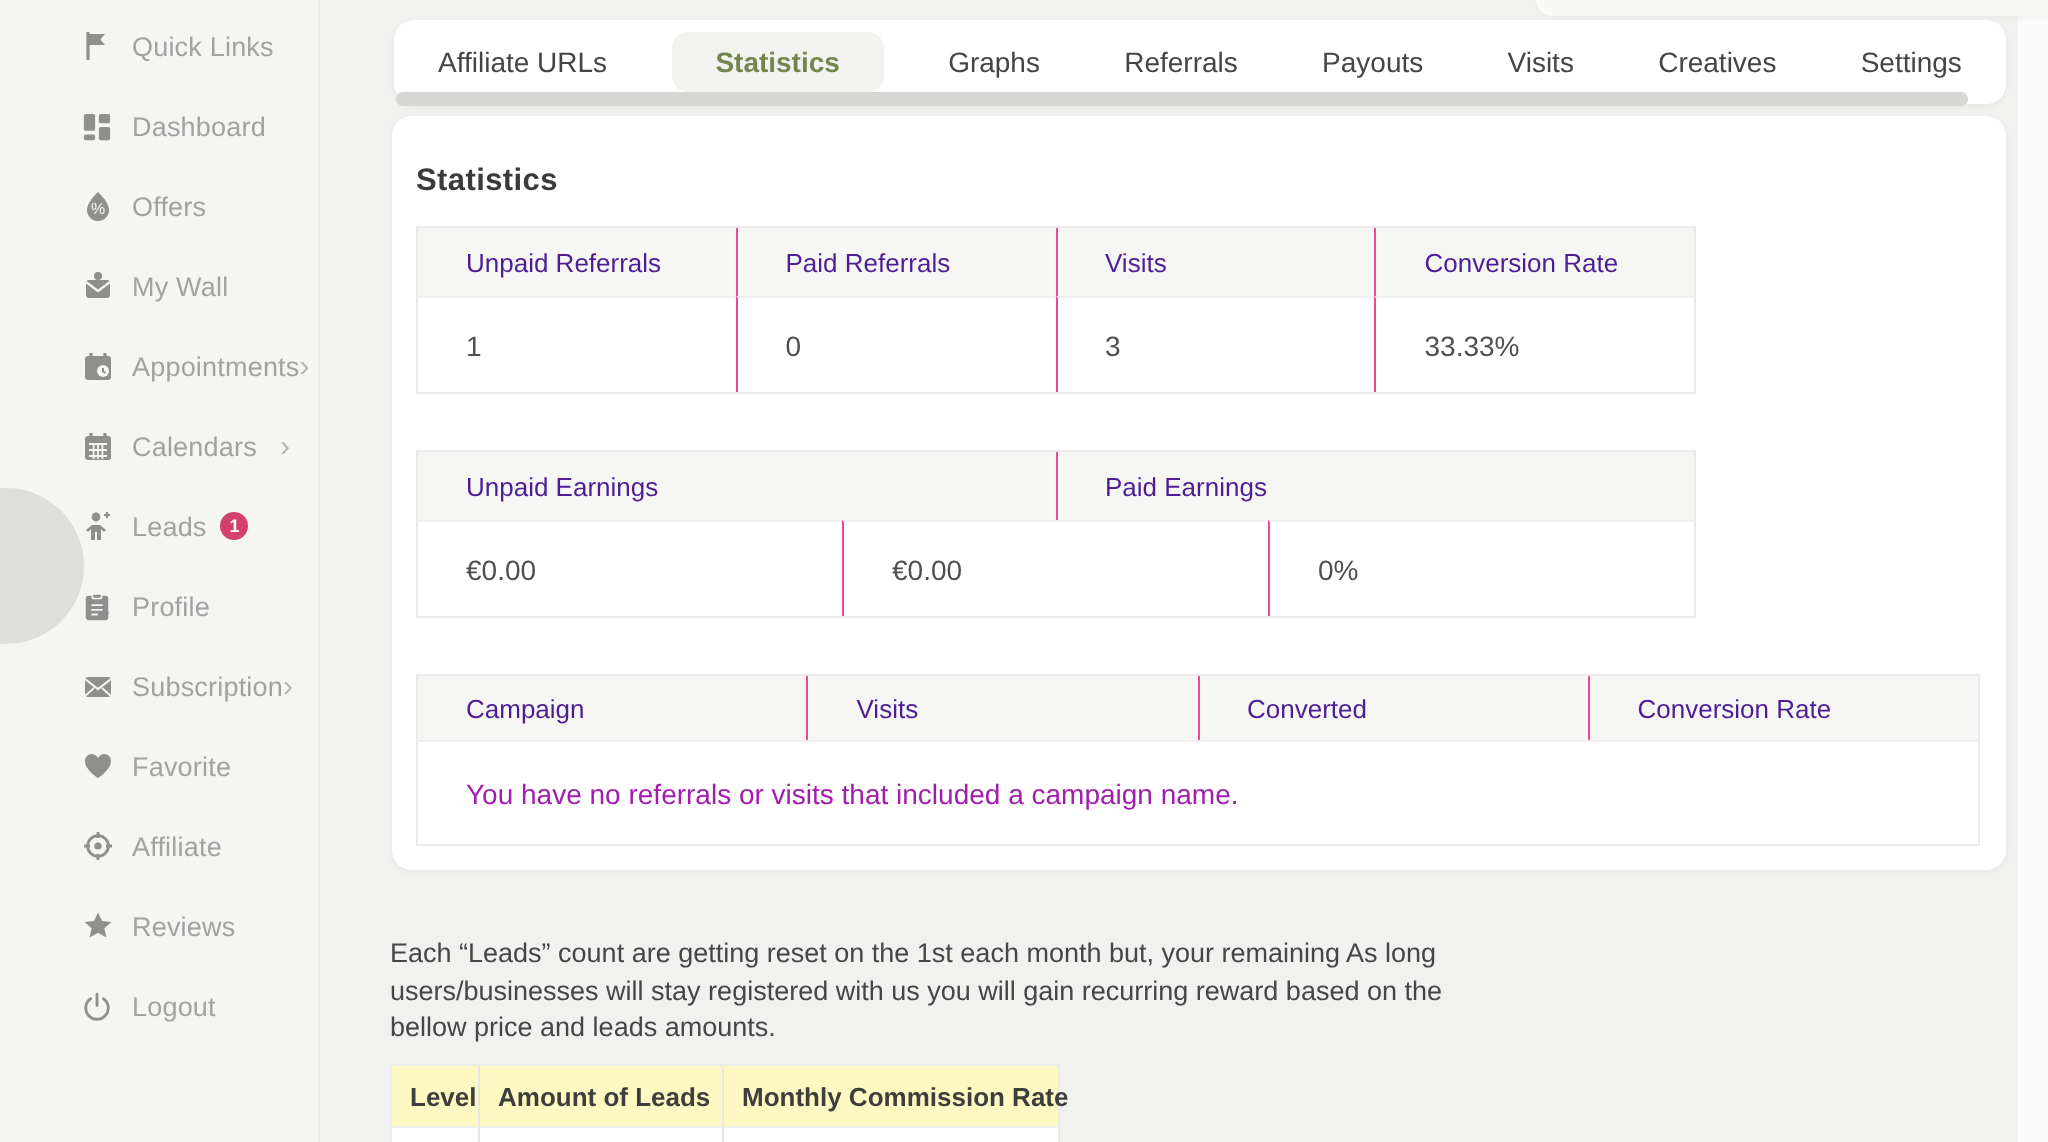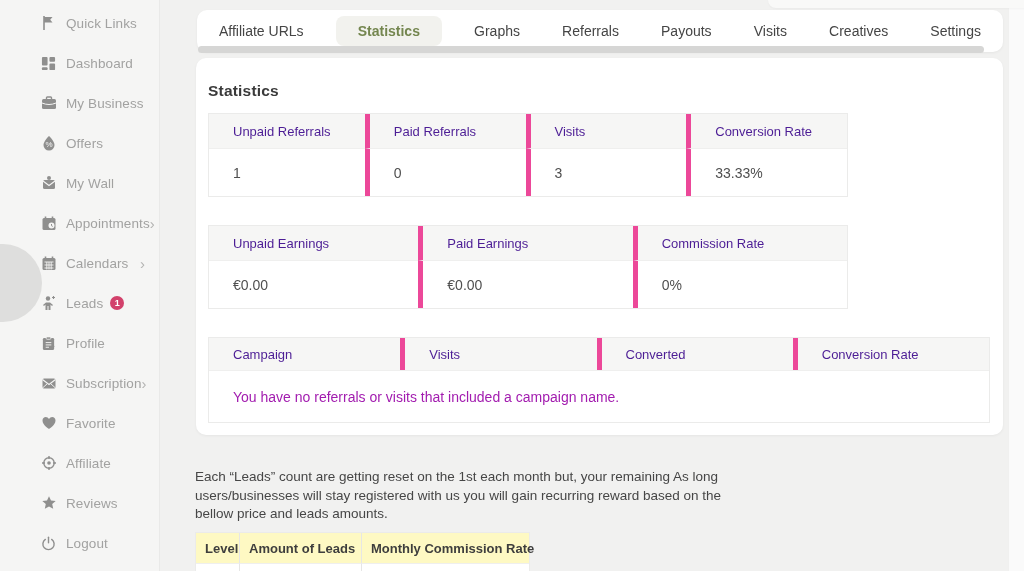--- a/index.html
+++ b/index.html
@@ -76,21 +76,21 @@
     background:#fff; border-radius:10px;
     box-shadow:0 1px 3px rgba(0,0,0,.05); z-index:2;
     padding:24px 12px 0 12px;
   }
   .card h2 { font-size:15.5px; color:#3a3a3a; letter-spacing:.2px; }
 
   .tbl { border:1px solid #ebebea; margin-top:13px; }
   .tbl .row { display:flex; }
   .tbl .cell {
     flex:1; padding-left:24px; display:flex; align-items:center;
-    border-left:5px solid #ec4899; font-size:14px; color:#4f4f4f;
+    border-left:1px solid #ec4899; font-size:14px; color:#4f4f4f;
   }
   .tbl .cell:first-child { border-left:none; }
   .tbl .hrow .cell { background:#f6f6f5; height:34px; font-size:13px; color:#4c1d95; }
   .tbl .brow .cell { background:#fff; height:48px; border-top:1px solid #efefee; }
 
   .tbl-summary  { width:640px; }
   .tbl-earnings { width:640px; margin-top:28px; }
   .tbl-campaign { width:782px; margin-top:28px; }
   .tbl-campaign .hrow .cell { height:32px; }
   .tbl-campaign .msgrow { border-top:1px solid #efefee; background:#fff; height:52px; display:flex; align-items:center; }
@@ -143,30 +143,20 @@
       <svg width="15" height="15" viewBox="0 0 16 16">
           <rect x="1" y="1" width="6" height="9" rx="1" fill="#8f8f8e"></rect>
           <rect x="9" y="1" width="6" height="5" rx="1" fill="#8f8f8e"></rect>
           <rect x="1" y="12" width="6" height="3" rx="1" fill="#8f8f8e"></rect>
           <rect x="9" y="8" width="6" height="7" rx="1" fill="#8f8f8e"></rect>
         </svg>
     </span>
     <span class="lbl">Dashboard</span>
   </div>
 
-  <div class="side-item">
-    <span class="ic">
-      <svg width="16" height="16" viewBox="0 0 16 16">
-          <path d="M5.5 4V2.8c0-.5.4-.8.8-.8h3.4c.4 0 .8.3.8.8V4" stroke="#8f8f8e" stroke-width="1.4" fill="none"></path>
-          <rect x="1" y="4" width="14" height="10" rx="1.5" fill="#8f8f8e"></rect>
-          <path d="M1 8c2.3 1 4.7 1.5 7 1.5S12.7 9 15 8" stroke="#f5f5f4" stroke-width="1" fill="none"></path>
-        </svg>
-    </span>
-    <span class="lbl">My Business</span>
-  </div>
 
   <div class="side-item">
     <span class="ic">
       <svg width="16" height="16" viewBox="0 0 16 16">
           <path d="M8 1C8 1 2.5 6 2.5 10a5.5 5.5 0 0 0 11 0C13.5 6 8 1 8 1z" fill="#8f8f8e"></path>
           <text x="8" y="12" font-size="8" fill="#f5f5f4" text-anchor="middle" font-family="Liberation Sans, sans-serif">%</text>
         </svg>
     </span>
     <span class="lbl">Offers</span>
   </div>
@@ -313,21 +303,20 @@
       <div class="cell">0</div>
       <div class="cell">3</div>
       <div class="cell">33.33%</div>
     </div>
   </div>
 
   <div class="tbl tbl-earnings">
     <div class="row hrow">
       <div class="cell">Unpaid Earnings</div>
       <div class="cell">Paid Earnings</div>
-      <div class="cell">Commission Rate</div>
     </div>
     <div class="row brow">
       <div class="cell">€0.00</div>
       <div class="cell">€0.00</div>
       <div class="cell">0%</div>
     </div>
   </div>
 
   <div class="tbl tbl-campaign">
     <div class="row hrow">

